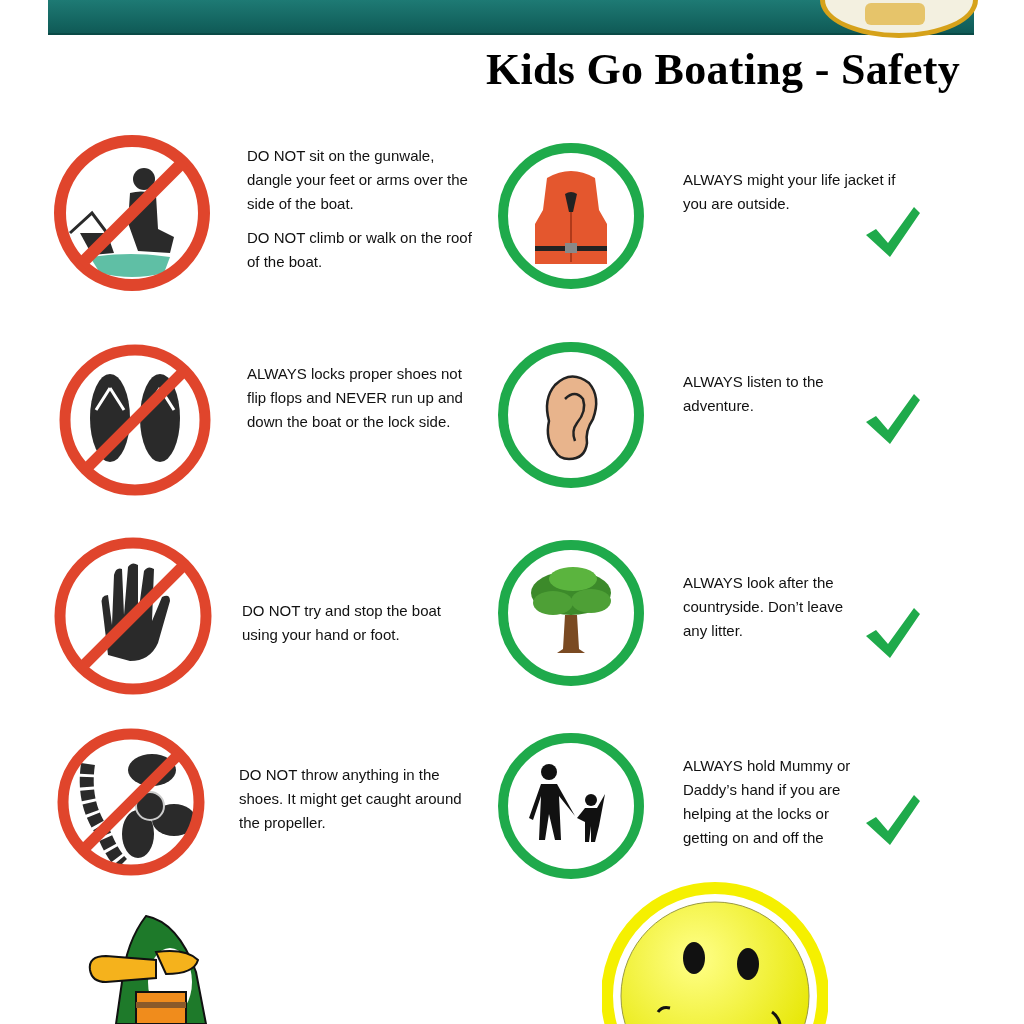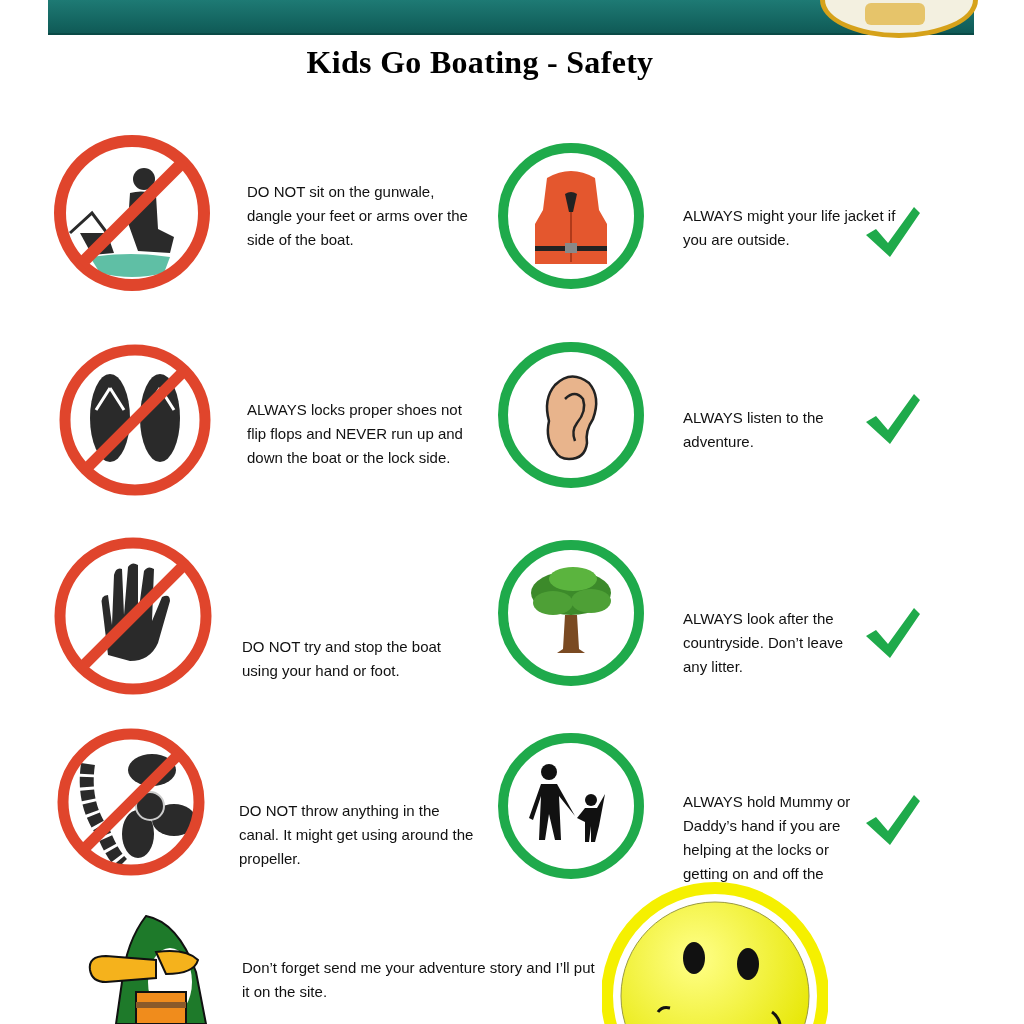--- a/index.html
+++ b/index.html
@@ -1,21 +1,21 @@
 <!DOCTYPE html>
 <html><head>
 <meta charset="utf-8">
 <style>
   html,body{margin:0;padding:0;background:#fff;}
   body{width:1024px;height:1024px;position:relative;overflow:hidden;font-family:"Liberation Sans","DejaVu Sans",sans-serif;}
   .banner{position:absolute;left:48px;top:0;width:926px;height:33px;background:linear-gradient(#1e7a74,#0f5a56);border-bottom:2px solid #0a4a46;}
   .badge{position:absolute;left:820px;top:-38px;width:148px;height:66px;border-radius:50%;background:#f3f0e0;border:5px solid #d6a21a;overflow:hidden;}
   .badge:after{content:"";position:absolute;left:40px;top:36px;width:60px;height:22px;background:#e6c46a;border-radius:6px;}
-  .title{position:absolute;left:0;width:960px;top:44px;text-align:center;font-family:"Liberation Serif",serif;font-weight:bold;font-size:32px;color:#000;letter-spacing:0.3px;}
-  .txt{position:absolute;font-size:15px;line-height:24px;color:#111;margin-top:36px;}
+  .title{position:absolute;left:0;width:960px;top:44px;text-align:right;font-family:"Liberation Serif",serif;font-weight:bold;font-size:44px;color:#000;letter-spacing:0.3px;}
+  .txt{position:absolute;font-size:15px;line-height:24px;color:#111;}
   .txt p{margin:0 0 10px 0;}
   .sign{position:absolute;}
   .check{position:absolute;width:58px;height:54px;}
 </style>
 </head>
 <body>
 
 <div class="banner"></div>
 <div class="badge"></div>
 <div class="title">Kids Go Boating - Safety</div>
@@ -86,29 +86,30 @@
 <svg class="sign" style="left:495px;top:730px" width="152" height="152" viewBox="0 0 152 152">
   <circle cx="76" cy="76" r="68" fill="#fff" stroke="#1faa4b" stroke-width="10"></circle>
   <circle cx="54" cy="42" r="8" fill="#111"></circle>
   <path d="M46 54 L62 54 L80 86 L64 66 L66 110 L60 110 L54 84 L50 110 L44 110 L46 66 L38 90 L34 88 Z" fill="#111"></path>
   <circle cx="96" cy="70" r="6" fill="#111"></circle>
   <path d="M90 78 L102 78 L110 64 L104 96 L100 112 L96 112 L96 96 L94 112 L90 112 L90 92 L82 88 Z" fill="#111"></path>
 </svg>
 
 <div class="txt" style="left:247px;top:144px;width:225px">
   <p>DO NOT sit on the gunwale, dangle your feet or arms over the side of the boat.</p>
+  <p>DO NOT climb or walk on the roof of the boat.</p>
 </div>
 <div class="txt" style="left:247px;top:362px;width:225px">
   <p>ALWAYS locks proper shoes not flip flops and NEVER run up and down the boat or the lock side.</p>
 </div>
 <div class="txt" style="left:242px;top:599px;width:225px">
   <p>DO NOT try and stop the boat using your hand or foot.</p>
 </div>
 <div class="txt" style="left:239px;top:763px;width:235px">
-  <p>DO NOT throw anything in the canal. It might get using around the propeller.</p>
+  <p>DO NOT throw anything in the shoes. It might get caught around the propeller.</p>
 </div>
 
 <div class="txt" style="left:683px;top:168px;width:225px">
   <p>ALWAYS might your life jacket if you are outside.</p>
 </div>
 <div class="txt" style="left:683px;top:370px;width:160px">
   <p>ALWAYS listen to the adventure.</p>
 </div>
 <div class="txt" style="left:683px;top:571px;width:175px">
   <p>ALWAYS look after the countryside. Don’t leave any litter.</p>
@@ -133,21 +134,20 @@
 <svg class="sign" style="left:86px;top:912px" width="130" height="112" viewBox="0 0 130 112">
   <path d="M60 4 Q40 30 36 70 L30 112 L120 112 L110 60 Q92 10 60 4Z" fill="#1e7a2a" stroke="#111" stroke-width="2"></path>
   <ellipse cx="84" cy="70" rx="22" ry="34" fill="#fff"></ellipse>
   <path d="M4 58 Q2 44 20 44 L70 48 L70 66 L20 70 Q6 70 4 58Z" fill="#f5b21c" stroke="#111" stroke-width="2"></path>
   <path d="M70 40 Q100 36 112 48 Q108 62 80 62 Z" fill="#f5b21c" stroke="#111" stroke-width="2"></path>
   <rect x="50" y="80" width="50" height="32" fill="#f08c1c" stroke="#111" stroke-width="2"></rect>
   <rect x="50" y="90" width="50" height="6" fill="#8a5a2a"></rect>
 </svg>
 
 <div class="txt" style="left:242px;top:920px;width:360px">
-  <p>Don’t forget send me your adventure story and I’ll put it on the site.</p>
 </div>
 
 <svg class="sign" style="left:602px;top:876px" width="226" height="148" viewBox="0 0 226 148">
   <defs>
       <radialGradient id="sg" cx="40%" cy="30%" r="70%">
         <stop offset="0" stop-color="#ffff88"></stop>
         <stop offset="1" stop-color="#e6e600"></stop>
       </radialGradient>
     </defs>
   <circle cx="113" cy="120" r="108" fill="#fff" stroke="#f5f000" stroke-width="12"></circle>

